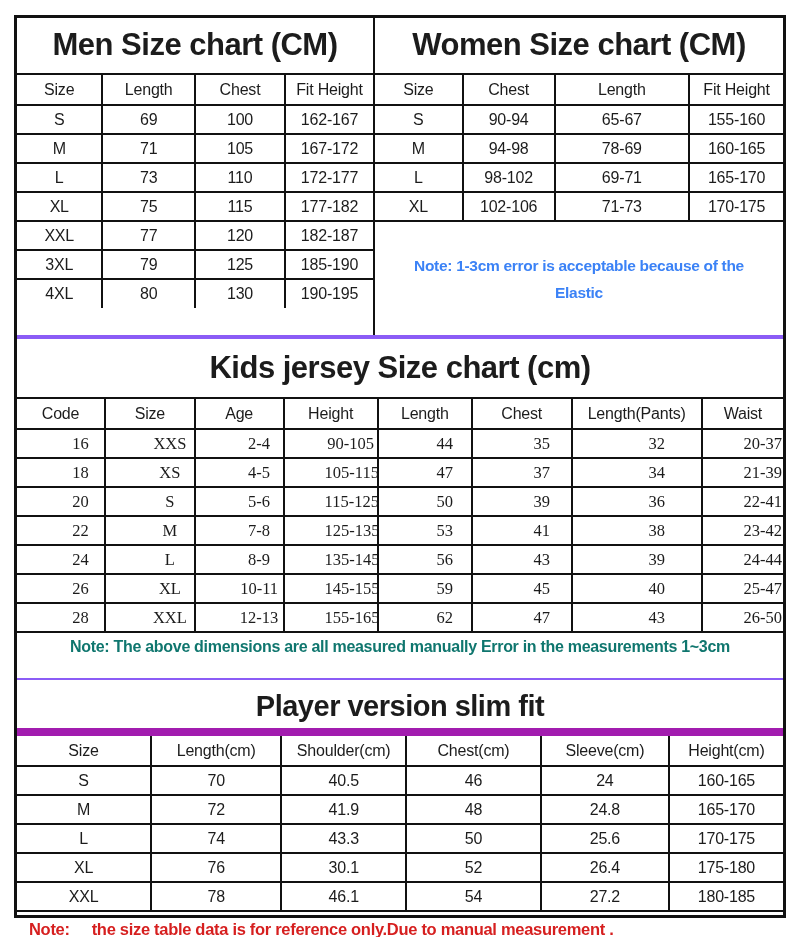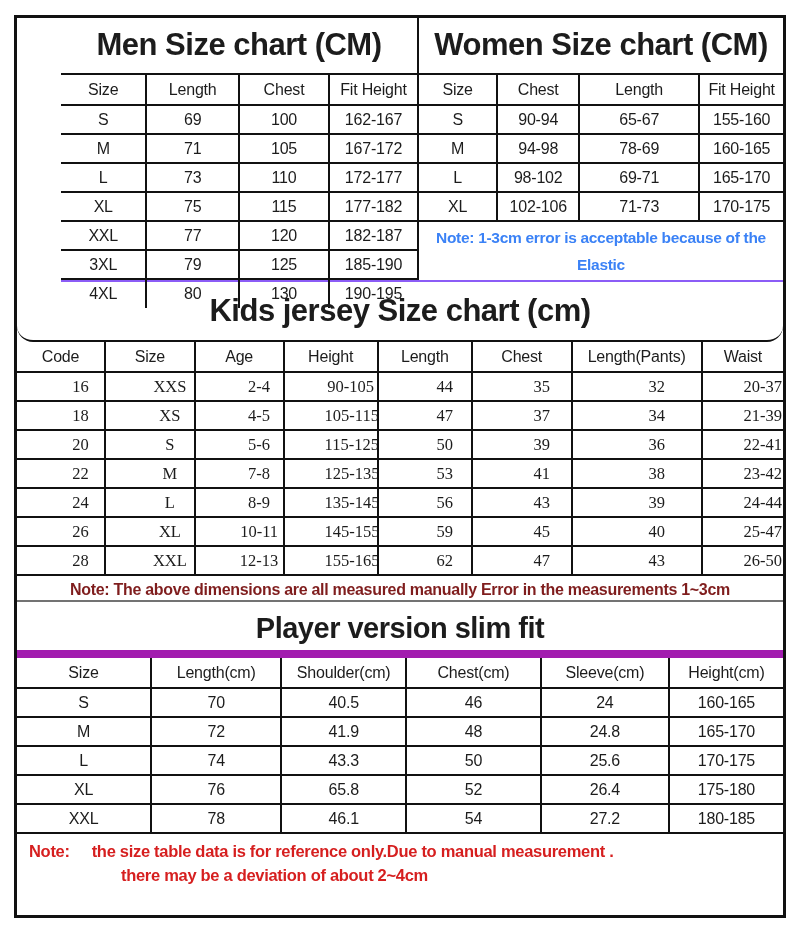--- a/index.html
+++ b/index.html
@@ -23,21 +23,21 @@
     letter-spacing: -0.2px;
     overflow: hidden; white-space: nowrap;
   }
   tr > :first-child { border-left: none; }
   tr > :last-child  { border-right: none; }
   thead tr > * { border-top: none; }
   thead tr { height: 30px; }
   tbody tr { height: 29px; }
 
   
-  .top-section { height: 264px; border-bottom: 2px solid #8b5cf6; display: flex; flex: none; margin-left: 44px; }
+  .top-section { height: 321px; border-bottom: 4px solid #8b5cf6; display: flex; flex: none; }
   .men-half   { width: 358px; border-right: 2px solid #111; display: flex; flex-direction: column; }
   .women-half { flex: 1; display: flex; flex-direction: column; }
   .chart-title {
     height: 57px; border-bottom: 2px solid #111;
     font-size: 31px; font-weight: 700; text-align: center; line-height: 54px;
     letter-spacing: -0.5px; flex: none;
   }
   .men-half tbody tr:last-child > * { border-bottom: none; }
 
   
@@ -56,37 +56,36 @@
     flex: 1; display: flex; flex-direction: column; justify-content: center;
     text-align: center; color: #3b82f6; font-weight: 700;
     font-size: 15.5px; letter-spacing: -0.3px; line-height: 27px;
   }
 
   
   .kids-title {
     height: 60px; border-bottom: 2px solid #111; flex: none;
     font-size: 31px; font-weight: 700; text-align: center; line-height: 57px;
     letter-spacing: -0.5px;
-    border-radius: 16px;
   }
   [data-table="kids_chart"] tbody td {
     font-family: "Liberation Serif", serif; font-size: 16.5px; letter-spacing: 0; padding-left: 40px;
   }
   [data-table="kids_chart"] th:nth-child(1){width:11.5%}
   [data-table="kids_chart"] th:nth-child(2){width:11.7%}
   [data-table="kids_chart"] th:nth-child(3){width:11.6%}
   [data-table="kids_chart"] th:nth-child(4){width:12.3%}
   [data-table="kids_chart"] th:nth-child(5){width:12.3%}
   [data-table="kids_chart"] th:nth-child(6){width:13%}
   [data-table="kids_chart"] th:nth-child(7){width:17%}
   [data-table="kids_chart"] th:nth-child(8){width:10.6%}
 
   .kids-note {
-    height: 26px; border-bottom: 2px solid #737373; flex: none;
-    color: #7f1d1d; font-weight: 700; font-size: 16px; letter-spacing: -0.3px;
+    height: 47px; border-bottom: 2px solid #8b5cf6; flex: none;
+    color: #0f766e; font-weight: 700; font-size: 16px; letter-spacing: -0.3px;
     text-align: center; line-height: 27px; white-space: nowrap; overflow: hidden;
   }
 
   
   .player-title {
     height: 56px; border-bottom: 8px solid #a21caf; flex: none;
     font-size: 29px; font-weight: 700; text-align: center; line-height: 53px;
     letter-spacing: -0.5px;
   }
   [data-table="player_chart"] th:nth-child(1){width:17.5%}
@@ -334,21 +333,21 @@
           <td>L</td>
           <td>74</td>
           <td>43.3</td>
           <td>50</td>
           <td>25.6</td>
           <td>170-175</td>
         </tr>
         <tr>
           <td>XL</td>
           <td>76</td>
-          <td>65.8</td>
+          <td>30.1</td>
           <td>52</td>
           <td>26.4</td>
           <td>175-180</td>
         </tr>
         <tr>
           <td>XXL</td>
           <td>78</td>
           <td>46.1</td>
           <td>54</td>
           <td>27.2</td>

